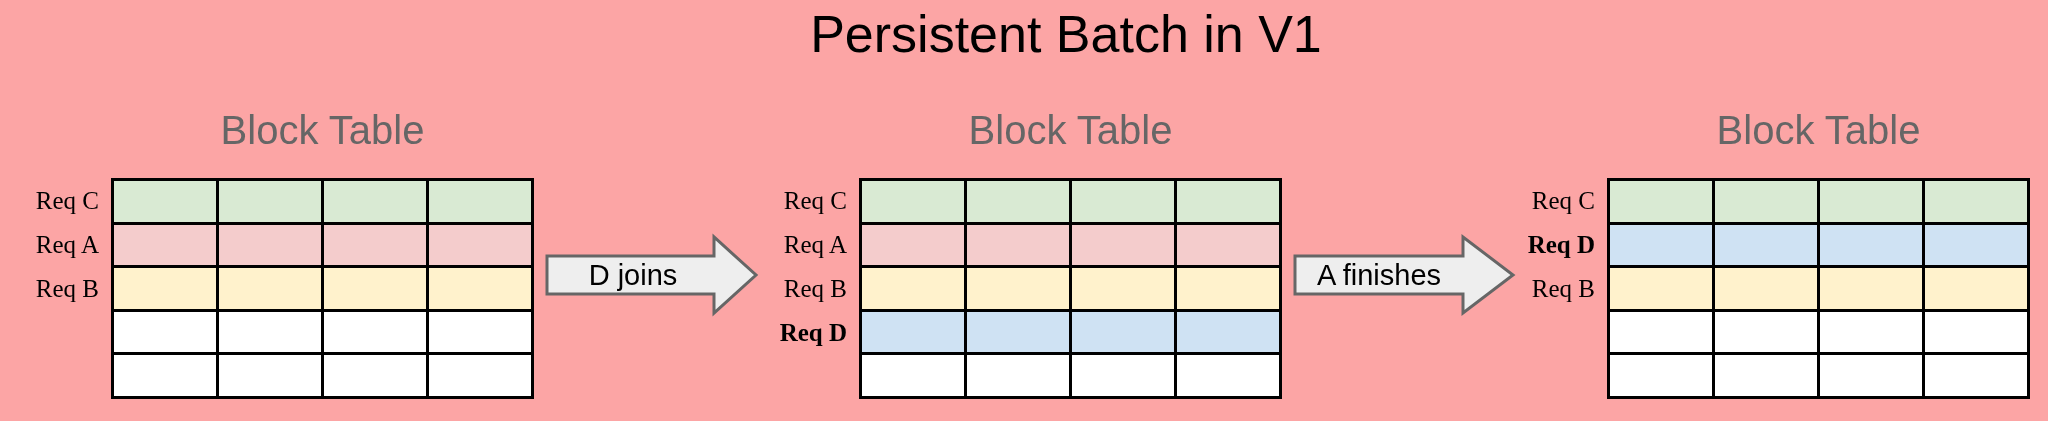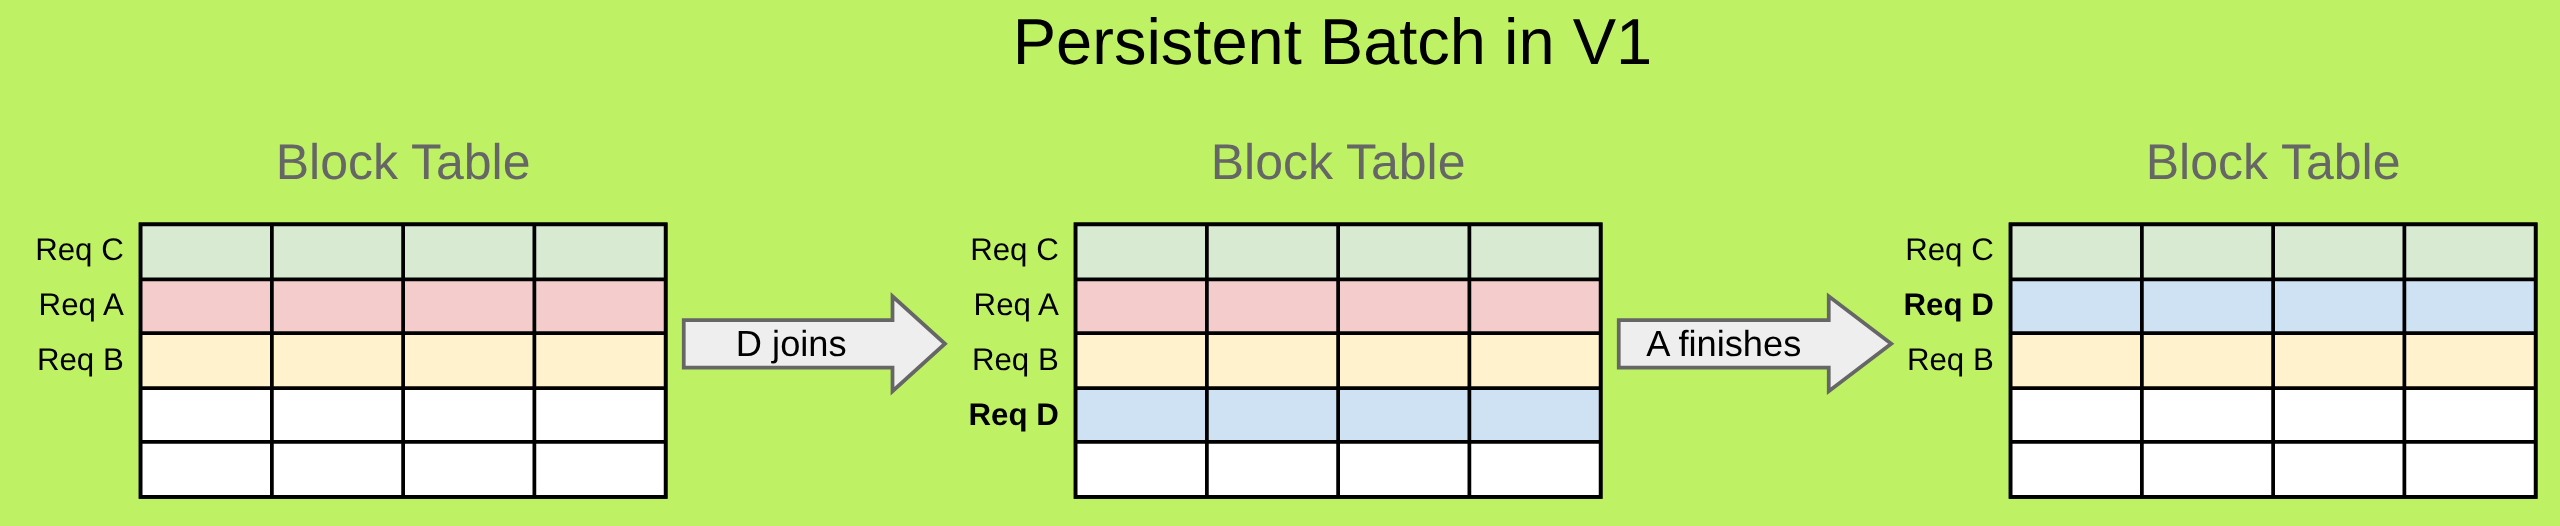--- a/index.html
+++ b/index.html
@@ -1,20 +1,20 @@
 <!DOCTYPE html>
 <html><head>
 <meta charset="utf-8">
 <style>
   html, body { margin: 0; padding: 0; background: #ffffff; }
   .canvas {
     position: relative;
     width: 2048px;
     height: 421px;
-    background: #bef264;
+    background: #fca5a5;
     font-family: "Liberation Sans", sans-serif;
     overflow: hidden;
   }
   .page-title {
     position: absolute;
     top: 8px;
     left: 566px;
     width: 1000px;
     text-align: center;
     font-size: 52px;
@@ -46,20 +46,21 @@
     display: grid;
     grid-template-rows: repeat(5, 1fr);
     justify-items: end;
     align-items: center;
   }
   .row-label {
     font-size: 25px;
     color: #000000;
     white-space: nowrap;
     line-height: 1;
+    font-family: Liberation Serif, serif;
   }
   .row-label.bold { font-weight: bold; }
   .grid {
     position: absolute;
     left: 180px;
     top: 73px;
     width: 423px;
     height: 221px;
     box-sizing: border-box;
     border: 3px solid #000000;

